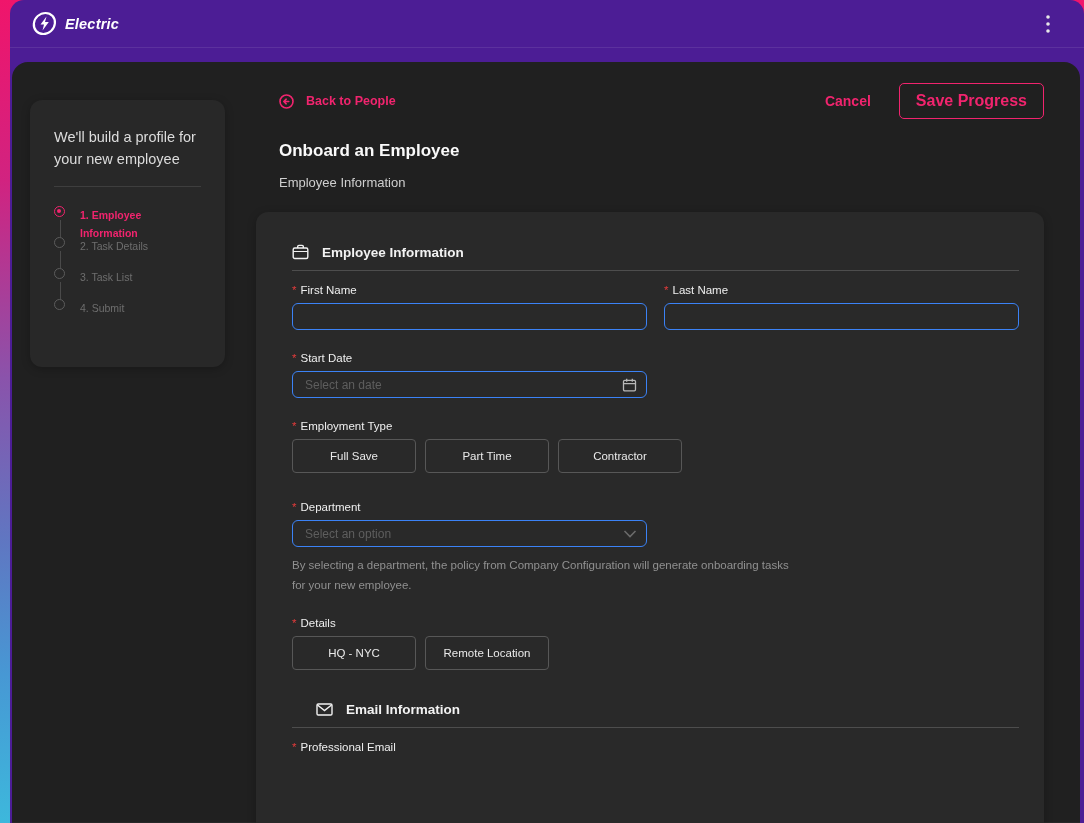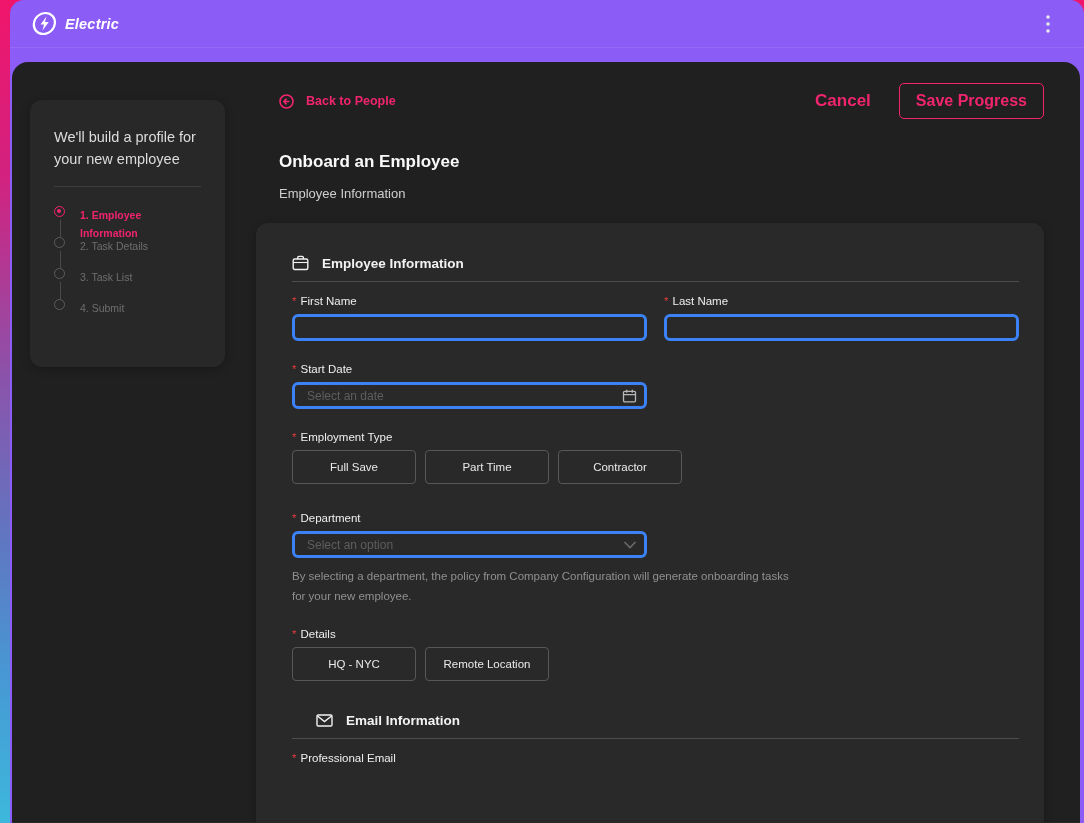--- a/index.html
+++ b/index.html
@@ -7,21 +7,21 @@
     width: 1084px; height: 823px;
     overflow: hidden;
     font-family: "Liberation Sans", sans-serif;
   }
   body {
     background: linear-gradient(180deg, #f0156b 0%, #d12380 22%, #8a53ab 46%,
                 #5f77c2 66%, #4798d4 82%, #3db8dc 100%);
   }
   .app {
     position: absolute; left: 10px; top: 0; right: 0; bottom: 0;
-    background: #8b5cf6;
+    background: #4c1d95;
     border-radius: 14px 14px 0 0;
     overflow: hidden;
   }
   
   .topbar {
     height: 48px;
     display: flex; align-items: center;
     padding: 0 22px;
     border-bottom: 1px solid rgba(255,255,255,0.09);
   }
@@ -80,50 +80,50 @@
   .main-col { flex: 1; margin-left: 31px; margin-right: 36px; }
   .head-row { display: flex; align-items: center; height: 30px; }
   .back-link {
     display: flex; align-items: center; gap: 12px;
     margin-left: 23px; color: var(--accent);
     font-size: 12.5px; font-weight: bold; cursor: pointer;
   }
   .head-actions { margin-left: auto; display: flex; align-items: center; gap: 28px; }
   .cancel-btn {
     background: none; border: none; color: var(--accent);
-    font-size: 17px; font-weight: bold; cursor: pointer;
+    font-size: 14px; font-weight: bold; cursor: pointer;
     font-family: inherit;
   }
   .save-btn {
     background: transparent; border: 1px solid var(--accent);
     color: var(--accent); font-size: 16px; font-weight: bold;
     border-radius: 5px; padding: 8px 16px; cursor: pointer;
     font-family: inherit;
   }
   .page-title { color: #fafafa; font-size: 17px; font-weight: bold;
-    margin: 36px 0 0 23px; }
+    margin: 25px 0 0 23px; }
   .page-subtitle { color: #cfcfcf; font-size: 13px; margin: 14px 0 0 23px; }
   
   .form-card {
     background: #292929;
     border-radius: 12px;
     margin-top: 22px;
     padding: 32px 25px 60px 36px;
     min-height: 700px;
     box-shadow: 0 2px 8px rgba(0,0,0,0.25);
   }
   .section-head { display: flex; align-items: center; gap: 13px; color: #f2f2f2; }
   .section-title { font-size: 13.5px; font-weight: bold; }
   .section-divider { border: none; border-top: 1px solid #4d4d4d; margin: 10px 0 13px 0; }
   .field-label { display: flex; gap: 4px; font-size: 11.5px; color: #efefef;
     font-weight: 500; margin-bottom: 7px; }
   .req { color: var(--required); }
   .text-input {
     width: 100%; height: 27px;
-    background: transparent; border: 3px solid #3b82f6; border-radius: 6px;
+    background: transparent; border: 1px solid #3b82f6; border-radius: 6px;
     padding: 0 12px; color: #ddd; font-size: 12px; font-family: inherit;
     outline: none;
   }
   .text-input::placeholder { color: #5e5e5e; }
   .half { width: 355px; }
   .name-row { display: grid; grid-template-columns: 355px 355px;
     justify-content: space-between; }
   .field { margin-top: 22px; }
   .input-wrap { position: relative; }
   .input-icon {

